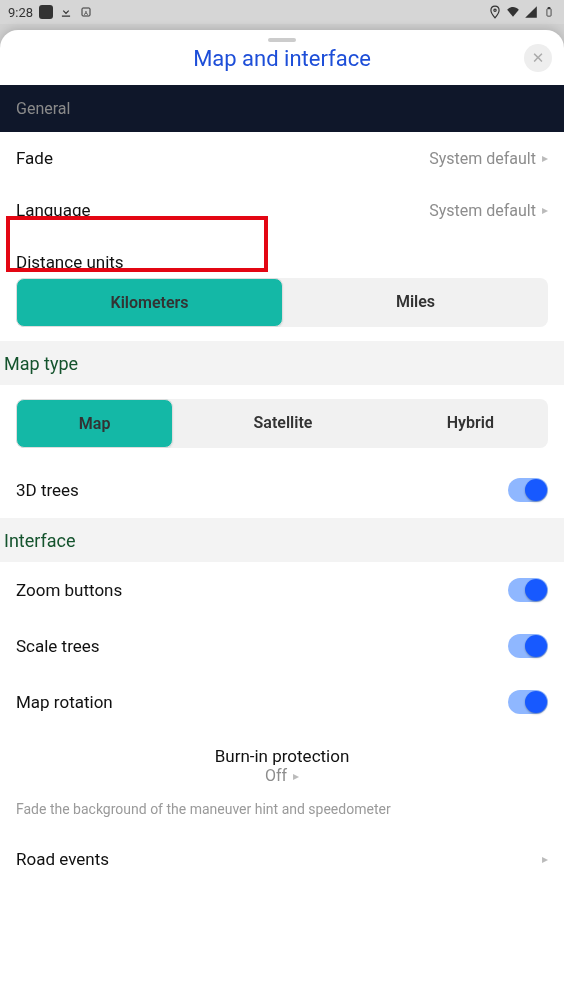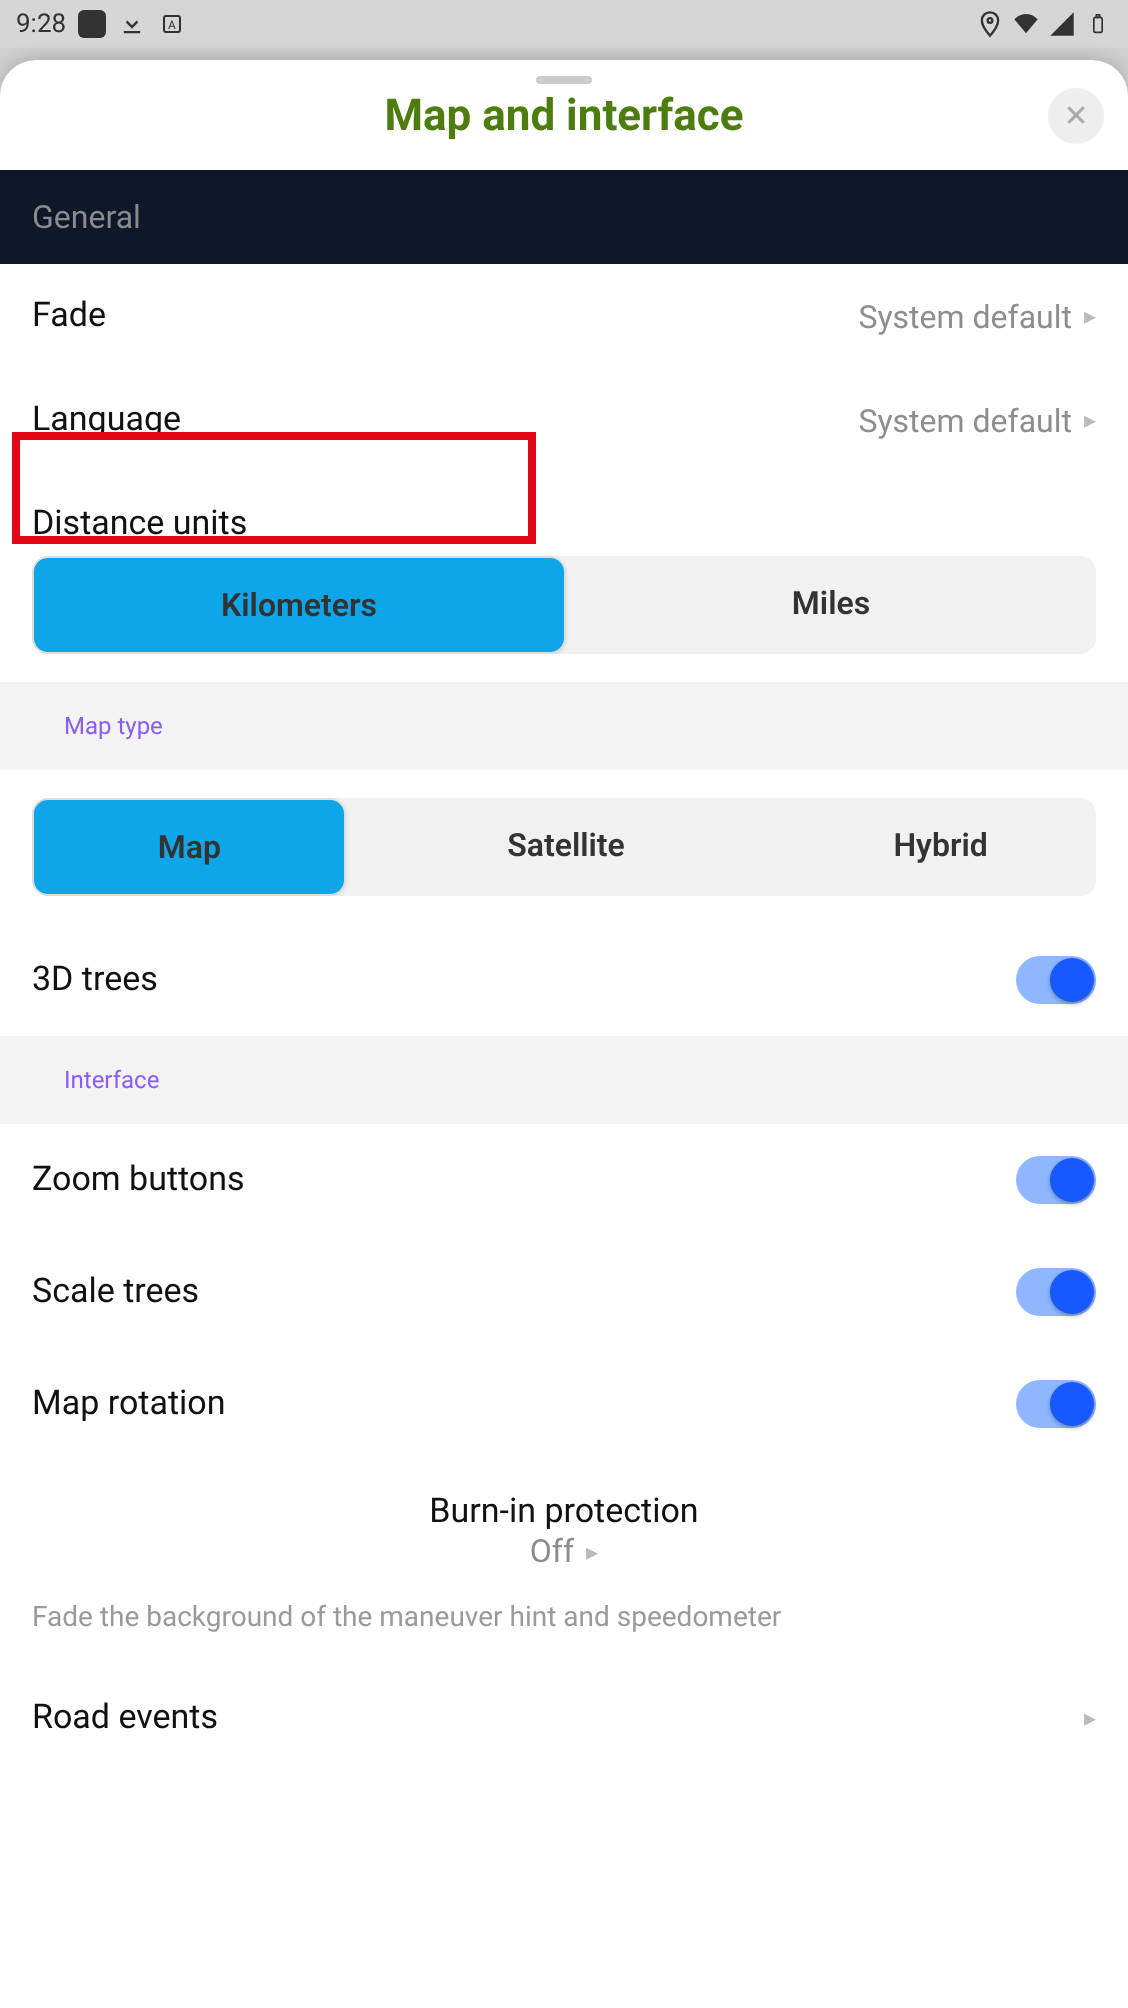--- a/index.html
+++ b/index.html
@@ -28,21 +28,21 @@
     border-radius: 18px 18px 0 0;
     box-shadow: 0 -2px 8px rgba(0,0,0,.15);
     overflow:hidden;
   }
   .grabber { width:28px; height:4px; background:#ccc; border-radius:2px; margin:8px auto 4px; }
   .sheet-header {
     position:relative;
     text-align:center;
     padding: 0 16px 14px;
   }
-  .sheet-title { font-size:22px; font-weight:700; color:#4d7c0f; }
+  .sheet-title { font-size:22px; font-weight:400; color:#1d4ed8; }
   .close-btn {
     position:absolute; right:12px; top:-2px;
     width:28px; height:28px; border-radius:50%;
     background:#eee; color:#aaa;
     display:flex; align-items:center; justify-content:center;
     font-size:15px;
     cursor:pointer;
   }
 
   .section-header {
@@ -82,42 +82,42 @@
   .seg-item {
     flex:1;
     text-align:center;
     padding:14px 0;
     font-size:16px;
     font-weight:600;
     color:#333;
     cursor:pointer;
   }
   .seg-item.selected {
-    background:#0ea5e9;
+    background:#14b8a6;
     border:1px solid #ddd;
     border-radius:8px;
     box-shadow: 0 1px 2px rgba(0,0,0,.08);
   }
 
   .toggle {
     width:40px; height:24px; border-radius:12px;
     background:#ccc; position:relative;
     cursor:pointer;
   }
   .toggle .knob {
     position:absolute; top:1px; left:1px;
     width:22px; height:22px; border-radius:50%;
     background:#fff;
     box-shadow:0 1px 2px rgba(0,0,0,.3);
     transition:left .15s;
   }
   .toggle.on { background:#8fb7ff; }
   .toggle.on .knob { left:17px; background:#1759ff; width:22px; height:22px; }
 
-  .divider-section { background:#f3f3f3; height:44px; display:flex; align-items:center; padding:0 32px; color:#8b5cf6; font-size:12px;}
+  .divider-section { background:#f3f3f3; height:44px; display:flex; align-items:center; padding:0 4px; color:#14532d; font-size:18px;}
 </style>
 </head>
 <body>
 
 <div class="status-bar">
   <div class="status-left">
     <span>9:28</span>
     <span class="status-square"></span>
     <span class="status-icon">
       <svg viewBox="0 0 24 24" width="14" height="14" fill="#333">

